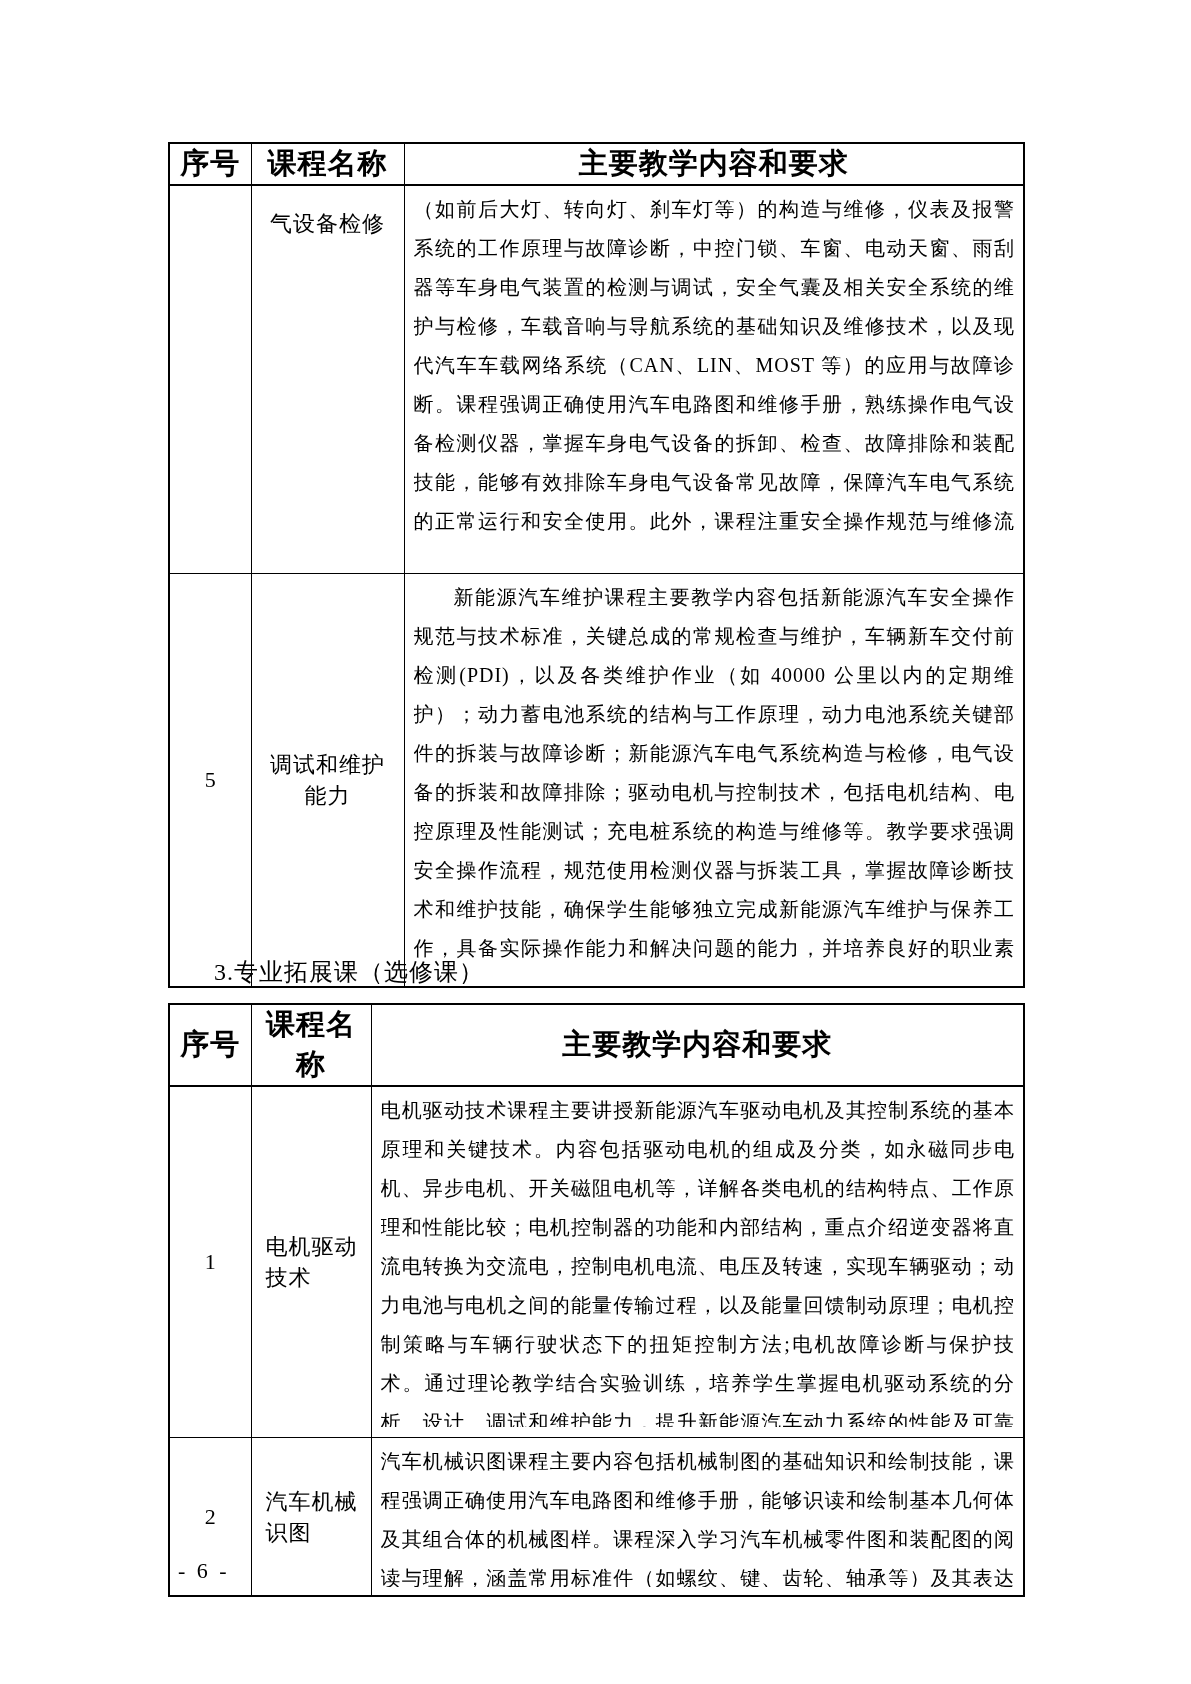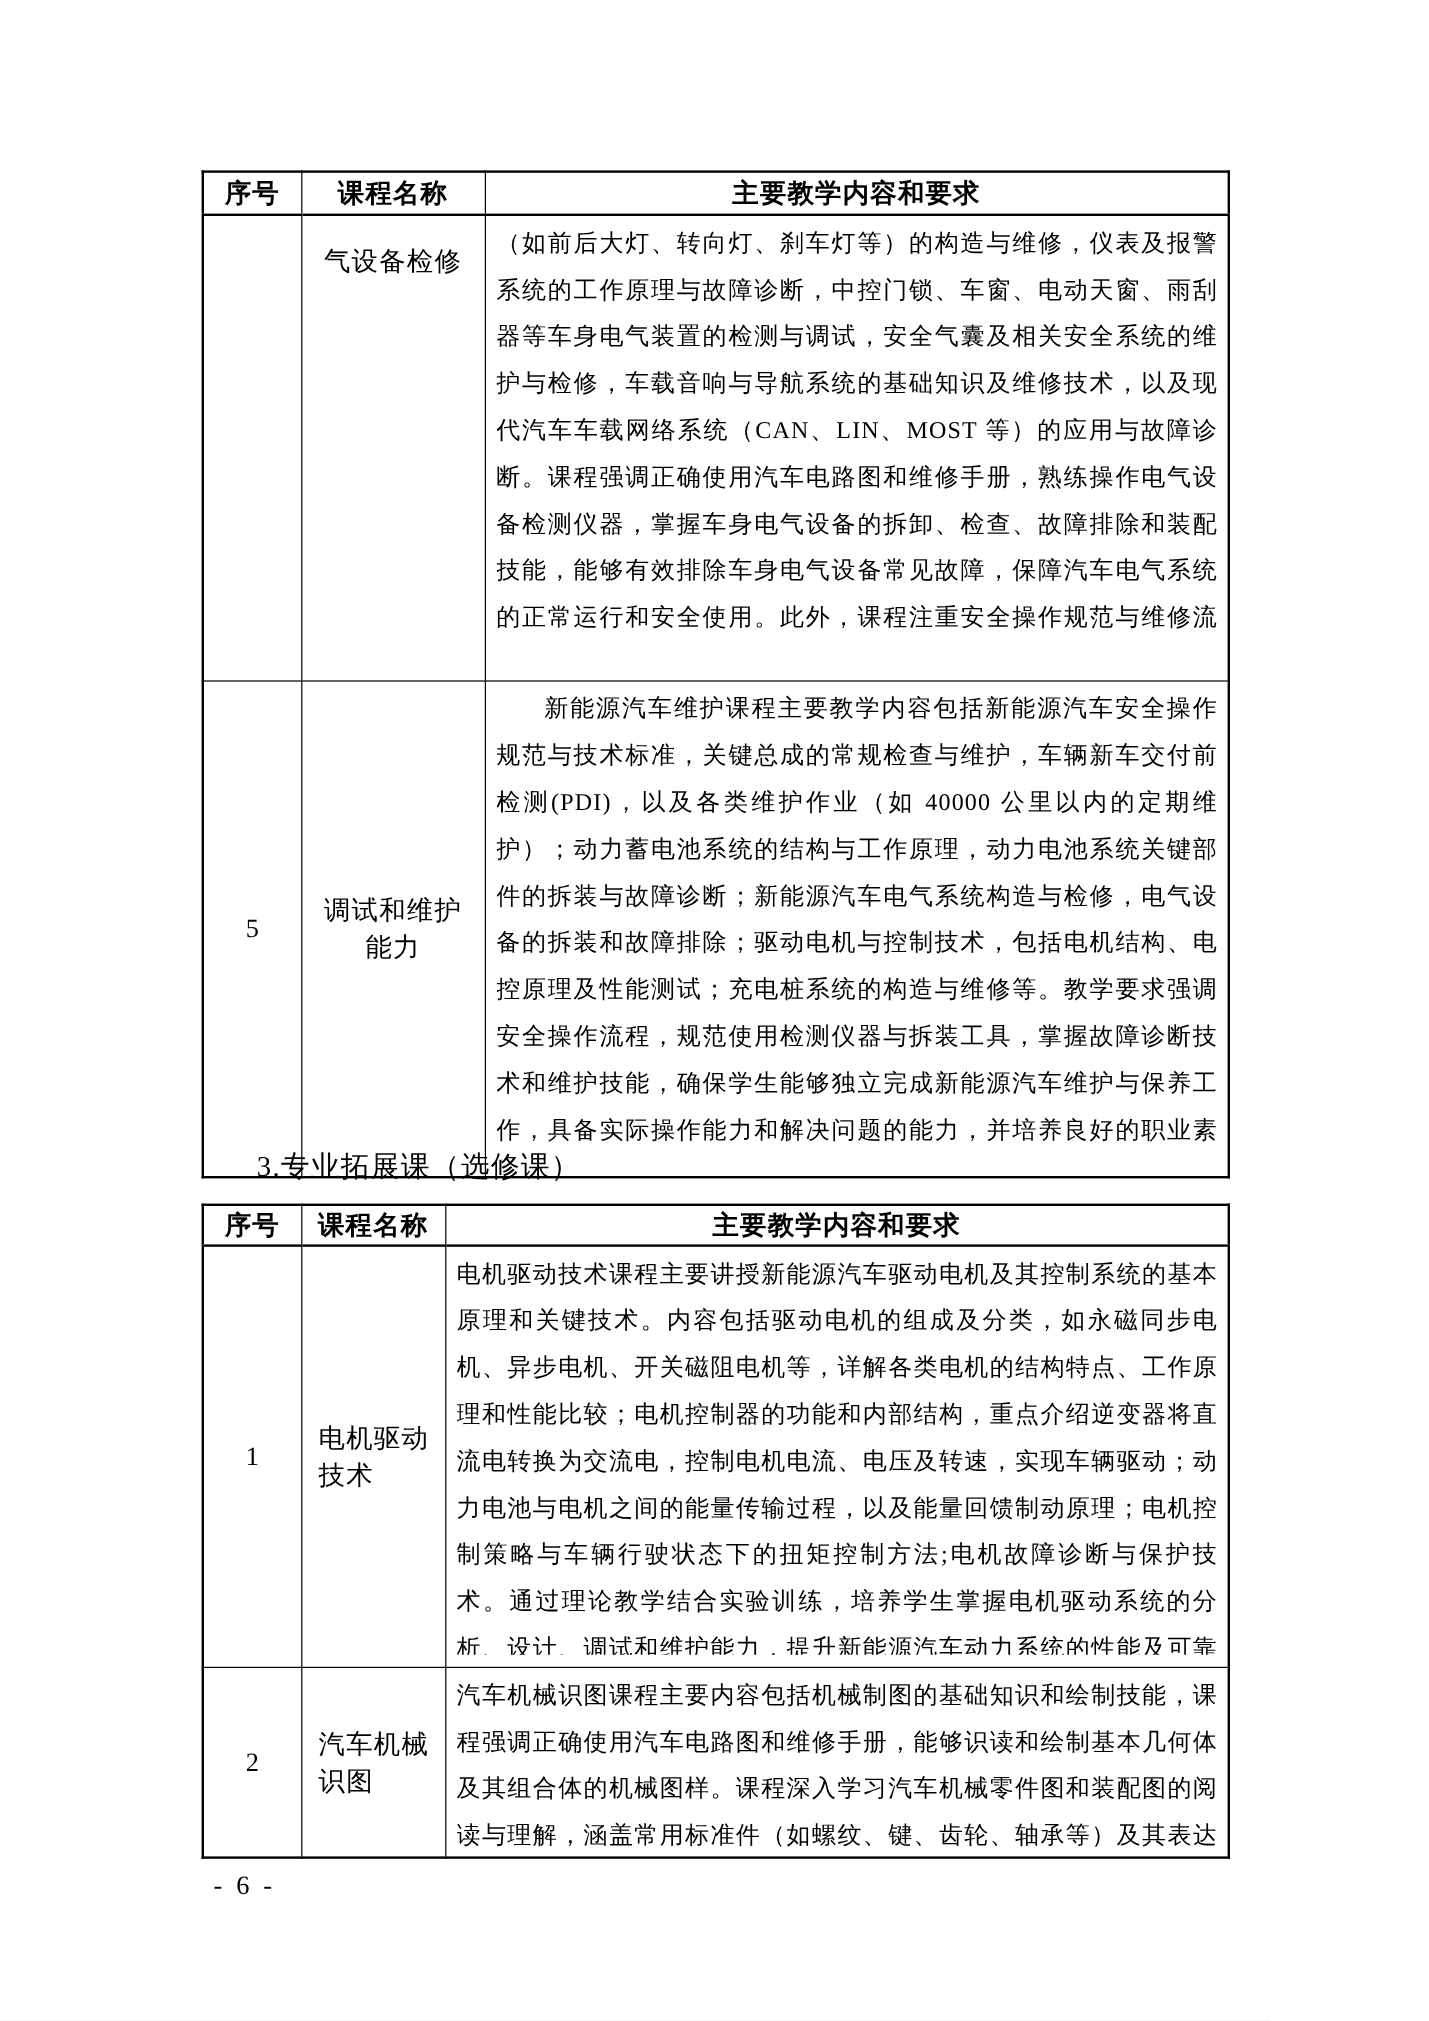--- a/index.html
+++ b/index.html
@@ -18,21 +18,21 @@
     width:855px;
     border-collapse:collapse;
     table-layout:fixed;
     border:2px solid #000;
   }
   table.t1{top:142px;}
   table.t2{top:1003px;}
   .ctable th,.ctable td{border:1px solid #000;padding:0;}
   .ctable thead th{
     border-bottom:2px solid #000;
-    font-size:22px;font-weight:bold;
+    font-size:29px;font-weight:bold;
     text-align:center;vertical-align:middle;
     letter-spacing:1px;
   }
   .t1 thead th{height:34px;}
   .t2 thead th{height:32px;}
   td.seq{
     text-align:center;vertical-align:middle;
     font-size:22px;
   }
   td.cname{

